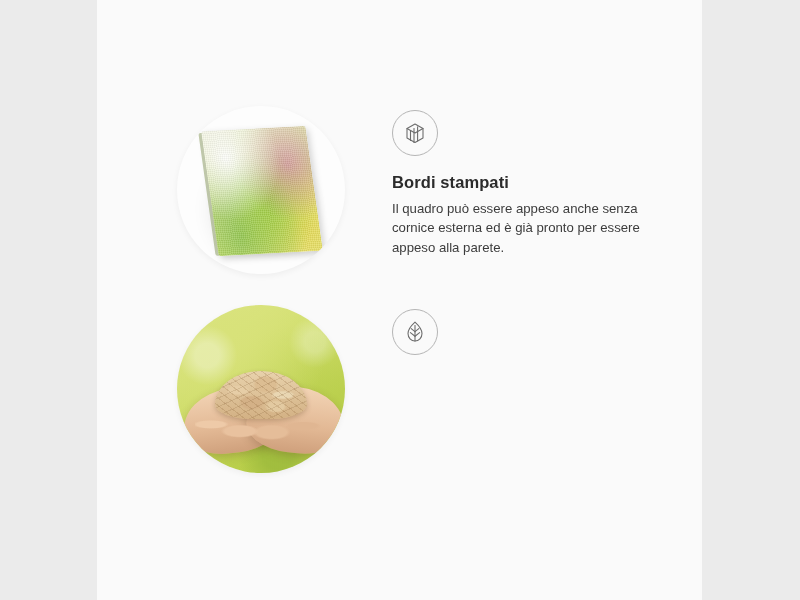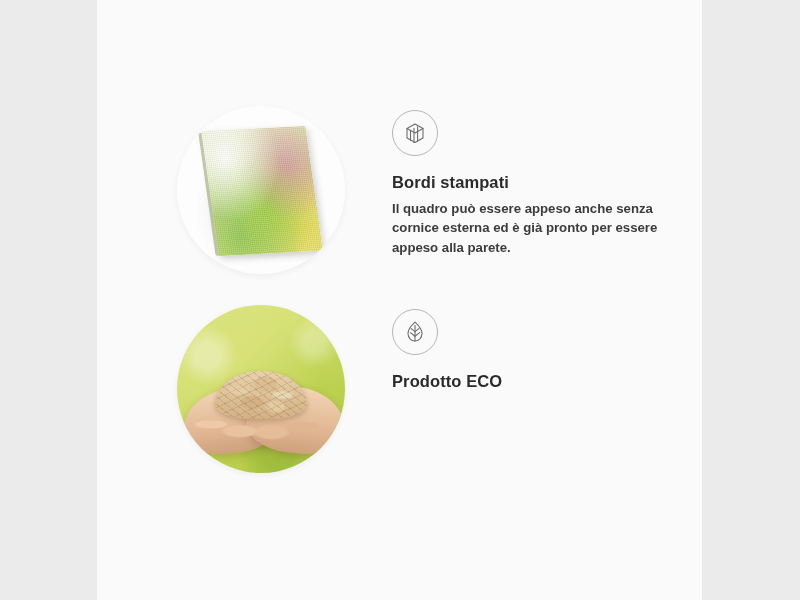--- a/index.html
+++ b/index.html
@@ -200,21 +200,20 @@
     font-weight: bold;
     color: #2b2b2b;
     margin: 17px 0 7px 0;
     letter-spacing: 0.1px;
   }
   .feature-desc {
     font-size: 13.2px;
     line-height: 1.47;
     color: #3c3c3c;
     margin: 0;
-    font-weight: bold;
   }
 </style>
 </head>
 <body>
 
 <div class="page">
 
   <div class="band-left"></div>
   <div class="band-right"></div>
   <div class="canvas">
@@ -252,18 +251,17 @@
         <div class="icon-badge">
           <svg width="26" height="26" viewBox="0 0 26 26" fill="none" stroke="#6d6d6d" stroke-width="1.1" stroke-linejoin="round" stroke-linecap="round">
             <path d="M13 3.2 C17.6 7.4 20 11 20 14.6 C20 18.7 16.9 22 13 22 C9.1 22 6 18.7 6 14.6 C6 11 8.4 7.4 13 3.2 Z"></path>
             <path d="M13 6.5 L13 22"></path>
             <path d="M13 12.6 L16.8 9.6"></path>
             <path d="M13 12.6 L9.2 9.6"></path>
             <path d="M13 17.2 L17.6 13.6"></path>
             <path d="M13 17.2 L8.4 13.6"></path>
           </svg>
         </div>
-        <div class="feature-title">Prodotto ECO</div>
       </div>
     </div>
 
   </div>
 </div>
 
 </body></html>

